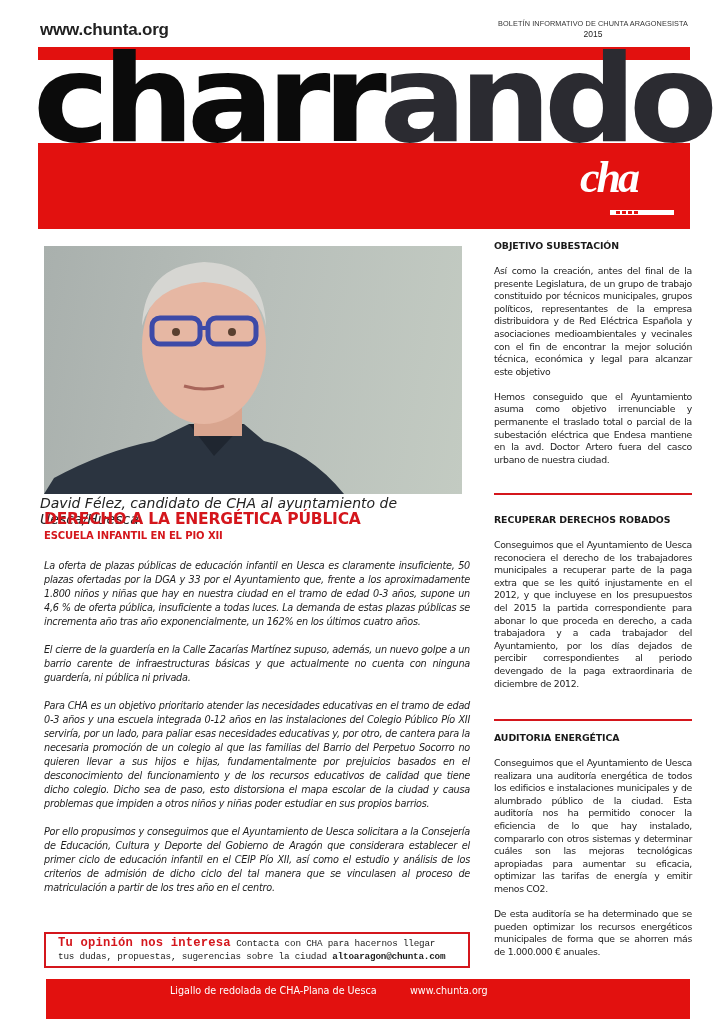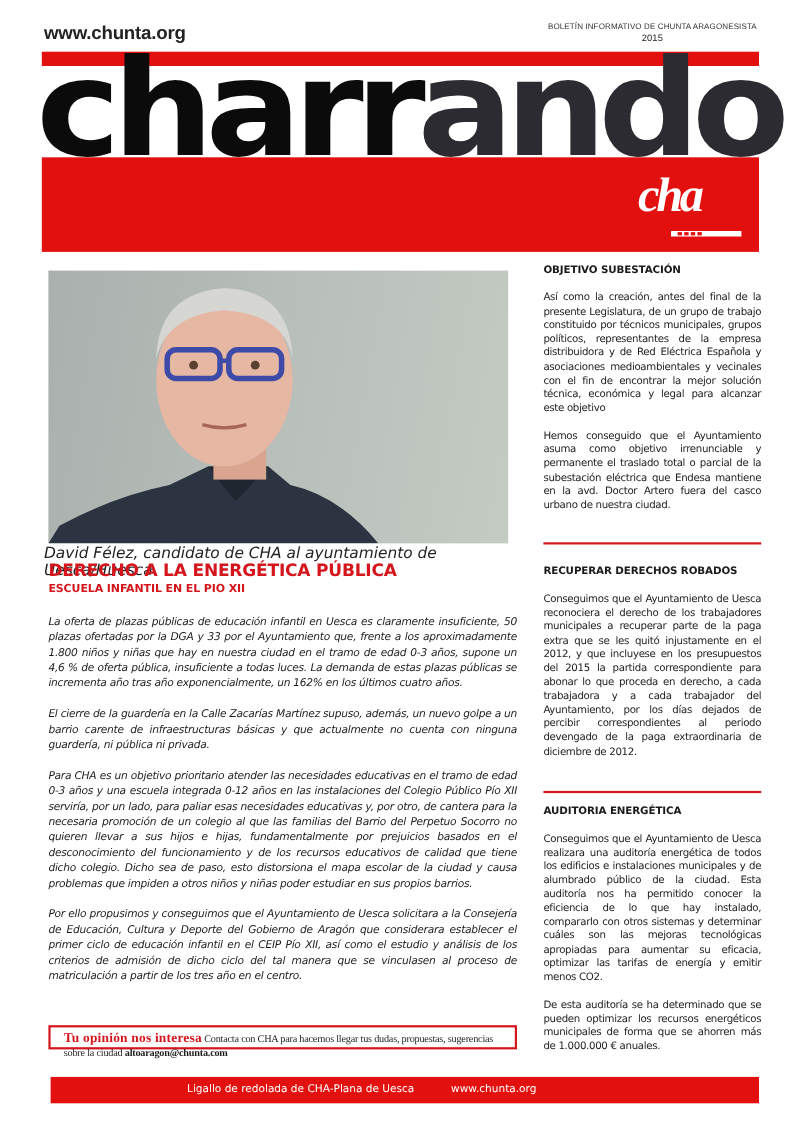--- a/index.html
+++ b/index.html
@@ -23,25 +23,25 @@
 
   .photo { position: absolute; left: 44px; top: 246px; width: 418px; height: 248px; background: linear-gradient(100deg, #a9b0ad 0%, #b8bfba 50%, #c3cbc2 100%); overflow: hidden; }
   .caption { position: absolute; left: 40px; top: 495px; width: 432px; text-align: left; font-family: "DejaVu Sans", sans-serif; font-style: italic; font-size: 14px; color: #222; }
 
   .headline { position: absolute; left: 44px; top: 510px; font-family: "DejaVu Sans", sans-serif; color: #d4161c; font-size: 15.5px; letter-spacing: -0.2px; }
   .subhead { position: absolute; left: 44px; top: 530px; font-family: "DejaVu Sans", sans-serif; color: #d4161c; font-weight: bold; font-size: 10px; letter-spacing: -0.1px; }
 
   .main-body { position: absolute; left: 44px; top: 559px; width: 426px; font-family: "DejaVu Sans", sans-serif; font-size: 9.7px; line-height: 14.1px; color: #1d1d1d; text-align: justify; letter-spacing: -0.25px; font-style: italic; }
   .main-body p { margin-bottom: 13.5px; }
 
-  .opinion-box { position: absolute; left: 44px; top: 932px; width: 426px; height: 22px; border: 2px solid #d4161c; padding: 3px 12px 0 12px; font-family: Liberation Serif, serif; font-size: 9.3px; line-height: 13px; color: #1d1d1d; letter-spacing: -0.2px; }
+  .opinion-box { position: absolute; left: 44px; top: 932px; width: 426px; height: 36px; border: 2px solid #d4161c; padding: 3px 12px 0 12px; font-family: Liberation Mono, monospace; font-size: 9.3px; line-height: 13px; color: #1d1d1d; letter-spacing: -0.2px; }
   .opinion-box .hl { color: #d4161c; font-weight: bold; font-size: 12.2px; letter-spacing: 0.2px; }
   .opinion-box .mail { font-weight: bold; }
 
-  .footer-bar { position: absolute; left: 46px; top: 979px; width: 644px; height: 24px; background: #e2110f; color: #fff; font-family: "DejaVu Sans", sans-serif; font-size: 9.6px; line-height: 24px; }
+  .footer-bar { position: absolute; left: 46px; top: 979px; width: 644px; height: 40px; background: #e2110f; color: #fff; font-family: "DejaVu Sans", sans-serif; font-size: 9.6px; line-height: 24px; }
   .footer-bar .f1 { position: absolute; left: 124px; }
   .footer-bar .f2 { position: absolute; left: 364px; }
 
   .side { position: absolute; left: 494px; width: 198px; font-family: "DejaVu Sans", sans-serif; color: #1d1d1d; }
   .side h3 { font-size: 9.4px; font-weight: bold; letter-spacing: -0.1px; color: #1a1a1a; margin-bottom: 14px; }
   .side p { font-size: 9.3px; line-height: 12.6px; text-align: justify; letter-spacing: -0.3px; margin-bottom: 12.5px; }
   .side-rule { position: absolute; left: 494px; width: 198px; height: 2px; background: #d4161c; }
 </style>
 </head>
 <body>

